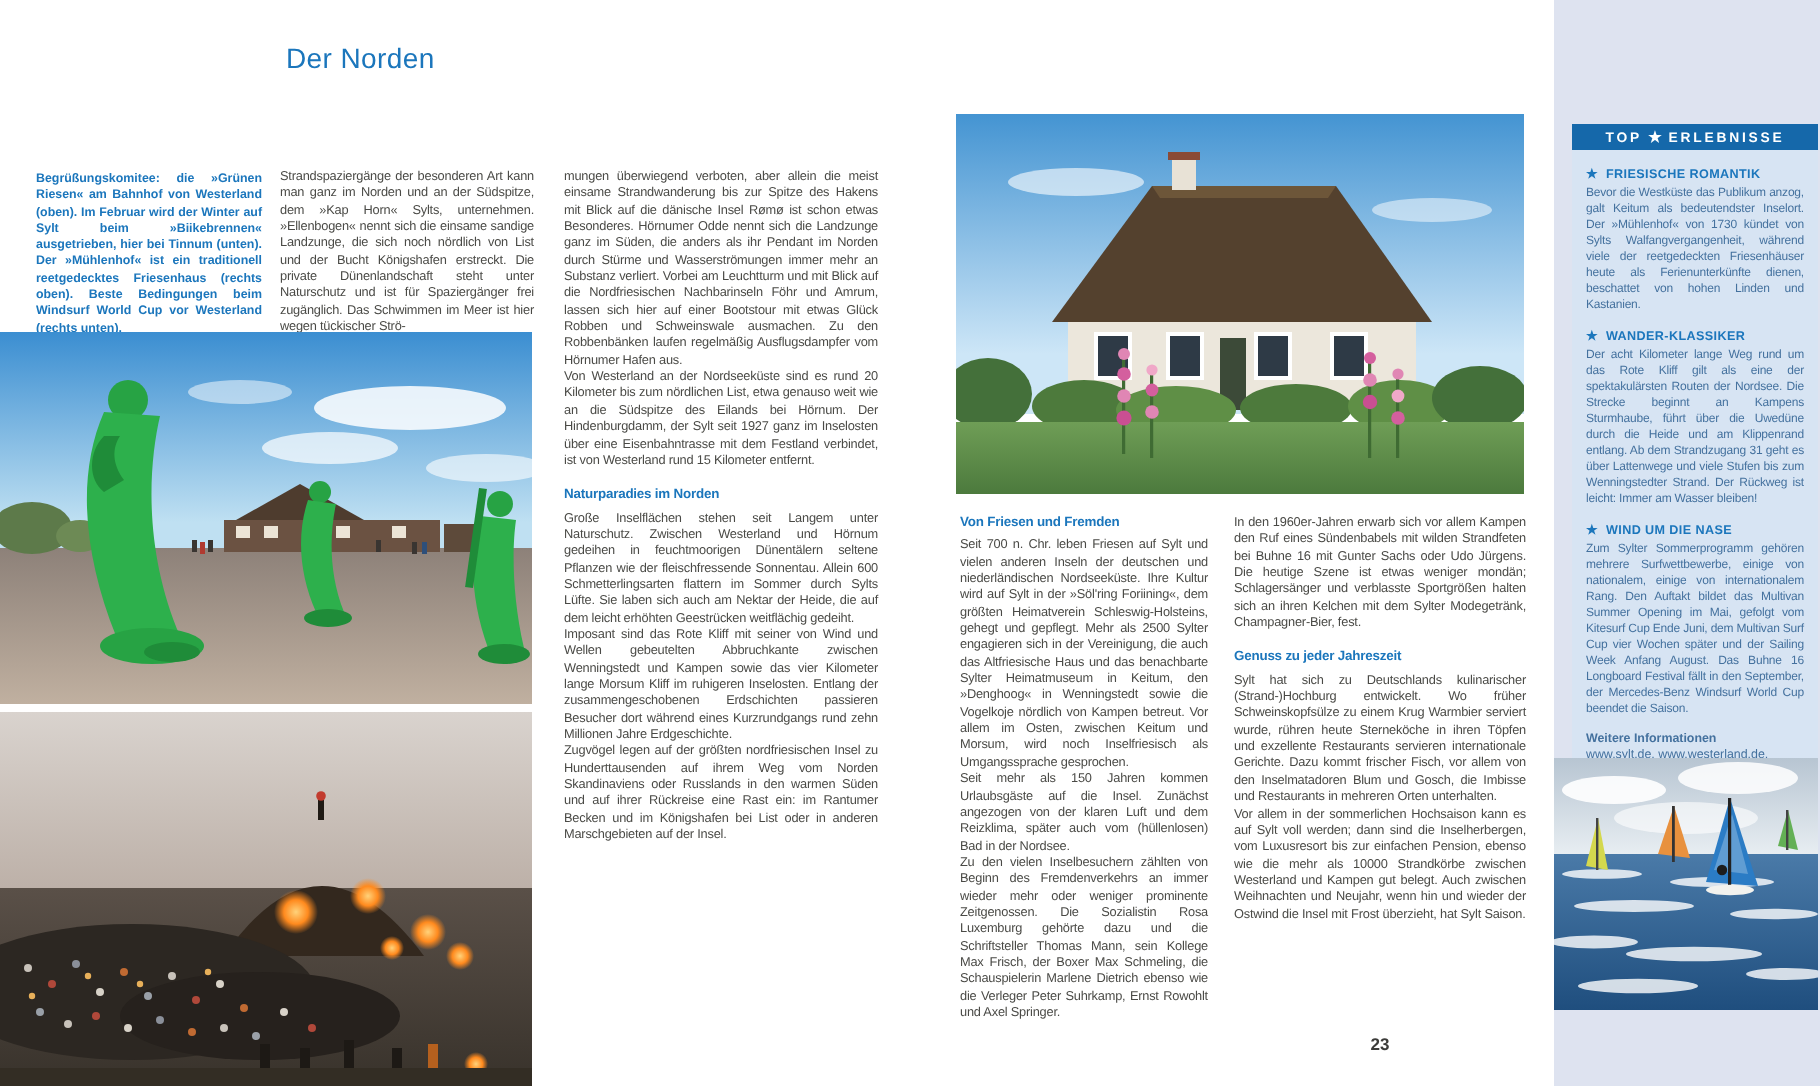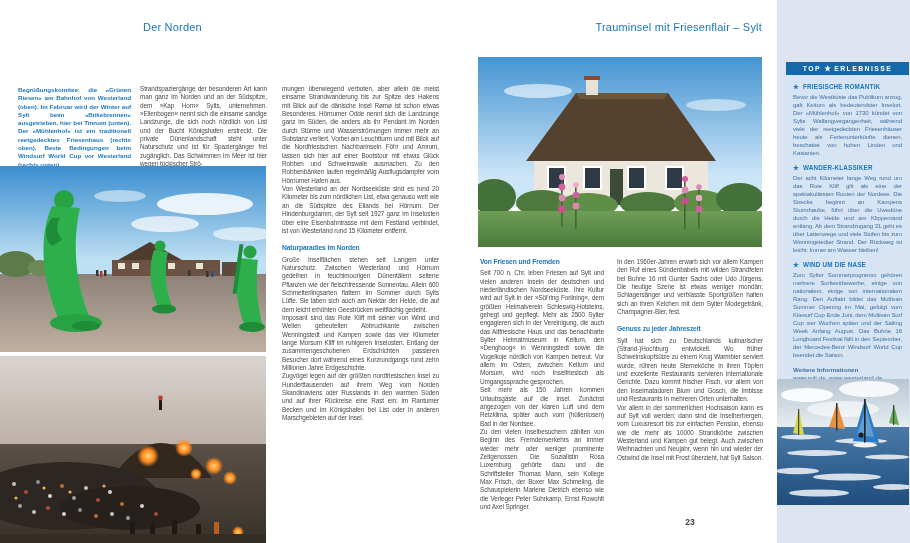--- a/index.html
+++ b/index.html
@@ -1,20 +1,20 @@
 <!DOCTYPE html>
 <html style="--accent: #1b76bc; --sidebar-bar: #1568aa; --sidebar-box: #d7e4f3; --sidebar-bg: #dee3f0;"><head>
 <meta charset="utf-8">
 <style>
   html,body{margin:0;padding:0;background:#e8e8e8;}
   .spread{position:relative;width:910px;height:543px;background:#ffffff;overflow:hidden;
           font-family:"Liberation Sans",sans-serif;color:#4a4a46;}
   .abs{position:absolute;}
   
-  .runhead{font-size:11px;color:var(--accent);letter-spacing:.2px;}
+  .runhead{font-size:14px;color:var(--accent);letter-spacing:.2px;}
   
   .body-col{font-size:6.4px;line-height:8.35px;letter-spacing:-0.1px;text-align:justify;color:#4a4a46;}
   .body-col p{margin:0;}
   .subhead{color:var(--accent);font-weight:bold;font-size:6.7px;margin:9px 0 3px 0;text-align:left;}
   .subhead.first{margin-top:0;}
   .caption{font-size:6.2px;line-height:8.3px;color:var(--accent);font-weight:bold;text-align:justify;}
   
   .sidebar-bg{background:var(--sidebar-bg);}
   .sidebar-bar{background:var(--sidebar-bar);color:#ffffff;font-size:6.9px;font-weight:bold;
                letter-spacing:1.4px;text-align:center;line-height:13px;}
@@ -28,21 +28,20 @@
   .pagenum{font-size:8.5px;font-weight:bold;color:#3c3c3a;text-align:center;}
   .photo{overflow:hidden;}
   .photo svg{display:block;}
 </style>
 </head>
 <body>
 
 <div class="spread">
 
   <div class="abs runhead" style="left:143px;top:21px;">Der Norden</div>
-  <div class="abs runhead" style="left:478px;top:21px;width:284px;text-align:right;">Trauminsel mit Friesenflair – Sylt</div>
 
   <div class="abs caption" style="left:18px;top:86px;width:113px;">Begrüßungskomitee: die »Grünen Riesen« am Bahnhof von Westerland (oben). Im Februar wird der Winter auf Sylt beim »Biikebrennen« ausgetrieben, hier bei Tinnum (unten). Der »Mühlenhof« ist ein traditionell reetgedecktes Friesenhaus (rechts oben). Beste Bedingungen beim Windsurf World Cup vor Westerland (rechts unten).</div>
 
   <div class="abs body-col" style="left:140px;top:85px;width:127px;">
     <p>Strandspaziergänge der besonderen Art kann man ganz im Norden und an der Südspitze, dem »Kap Horn« Sylts, unternehmen. »Ellenbogen« nennt sich die einsame sandige Landzunge, die sich noch nördlich von List und der Bucht Königshafen erstreckt. Die private Dünenlandschaft steht unter Naturschutz und ist für Spaziergänger frei zugänglich. Das Schwimmen im Meer ist hier wegen tückischer Strö-</p>
   </div>
 
   <div class="abs body-col" style="left:282px;top:85px;width:157px;">
     <p>mungen überwiegend verboten, aber allein die meist einsame Strandwanderung bis zur Spitze des Hakens mit Blick auf die dänische Insel Rømø ist schon etwas Besonderes. Hörnumer Odde nennt sich die Landzunge ganz im Süden, die anders als ihr Pendant im Norden durch Stürme und Wasserströmungen immer mehr an Substanz verliert. Vorbei am Leuchtturm und mit Blick auf die Nordfriesischen Nachbarinseln Föhr und Amrum, lassen sich hier auf einer Bootstour mit etwas Glück Robben und Schweinswale ausmachen. Zu den Robbenbänken laufen regelmäßig Ausflugsdampfer vom Hörnumer Hafen aus.</p>
     <p>Von Westerland an der Nordseeküste sind es rund 20 Kilometer bis zum nördlichen List, etwa genauso weit wie an die Südspitze des Eilands bei Hörnum. Der Hindenburgdamm, der Sylt seit 1927 ganz im Inselosten über eine Eisenbahntrasse mit dem Festland verbindet, ist von Westerland rund 15 Kilometer entfernt.</p>

